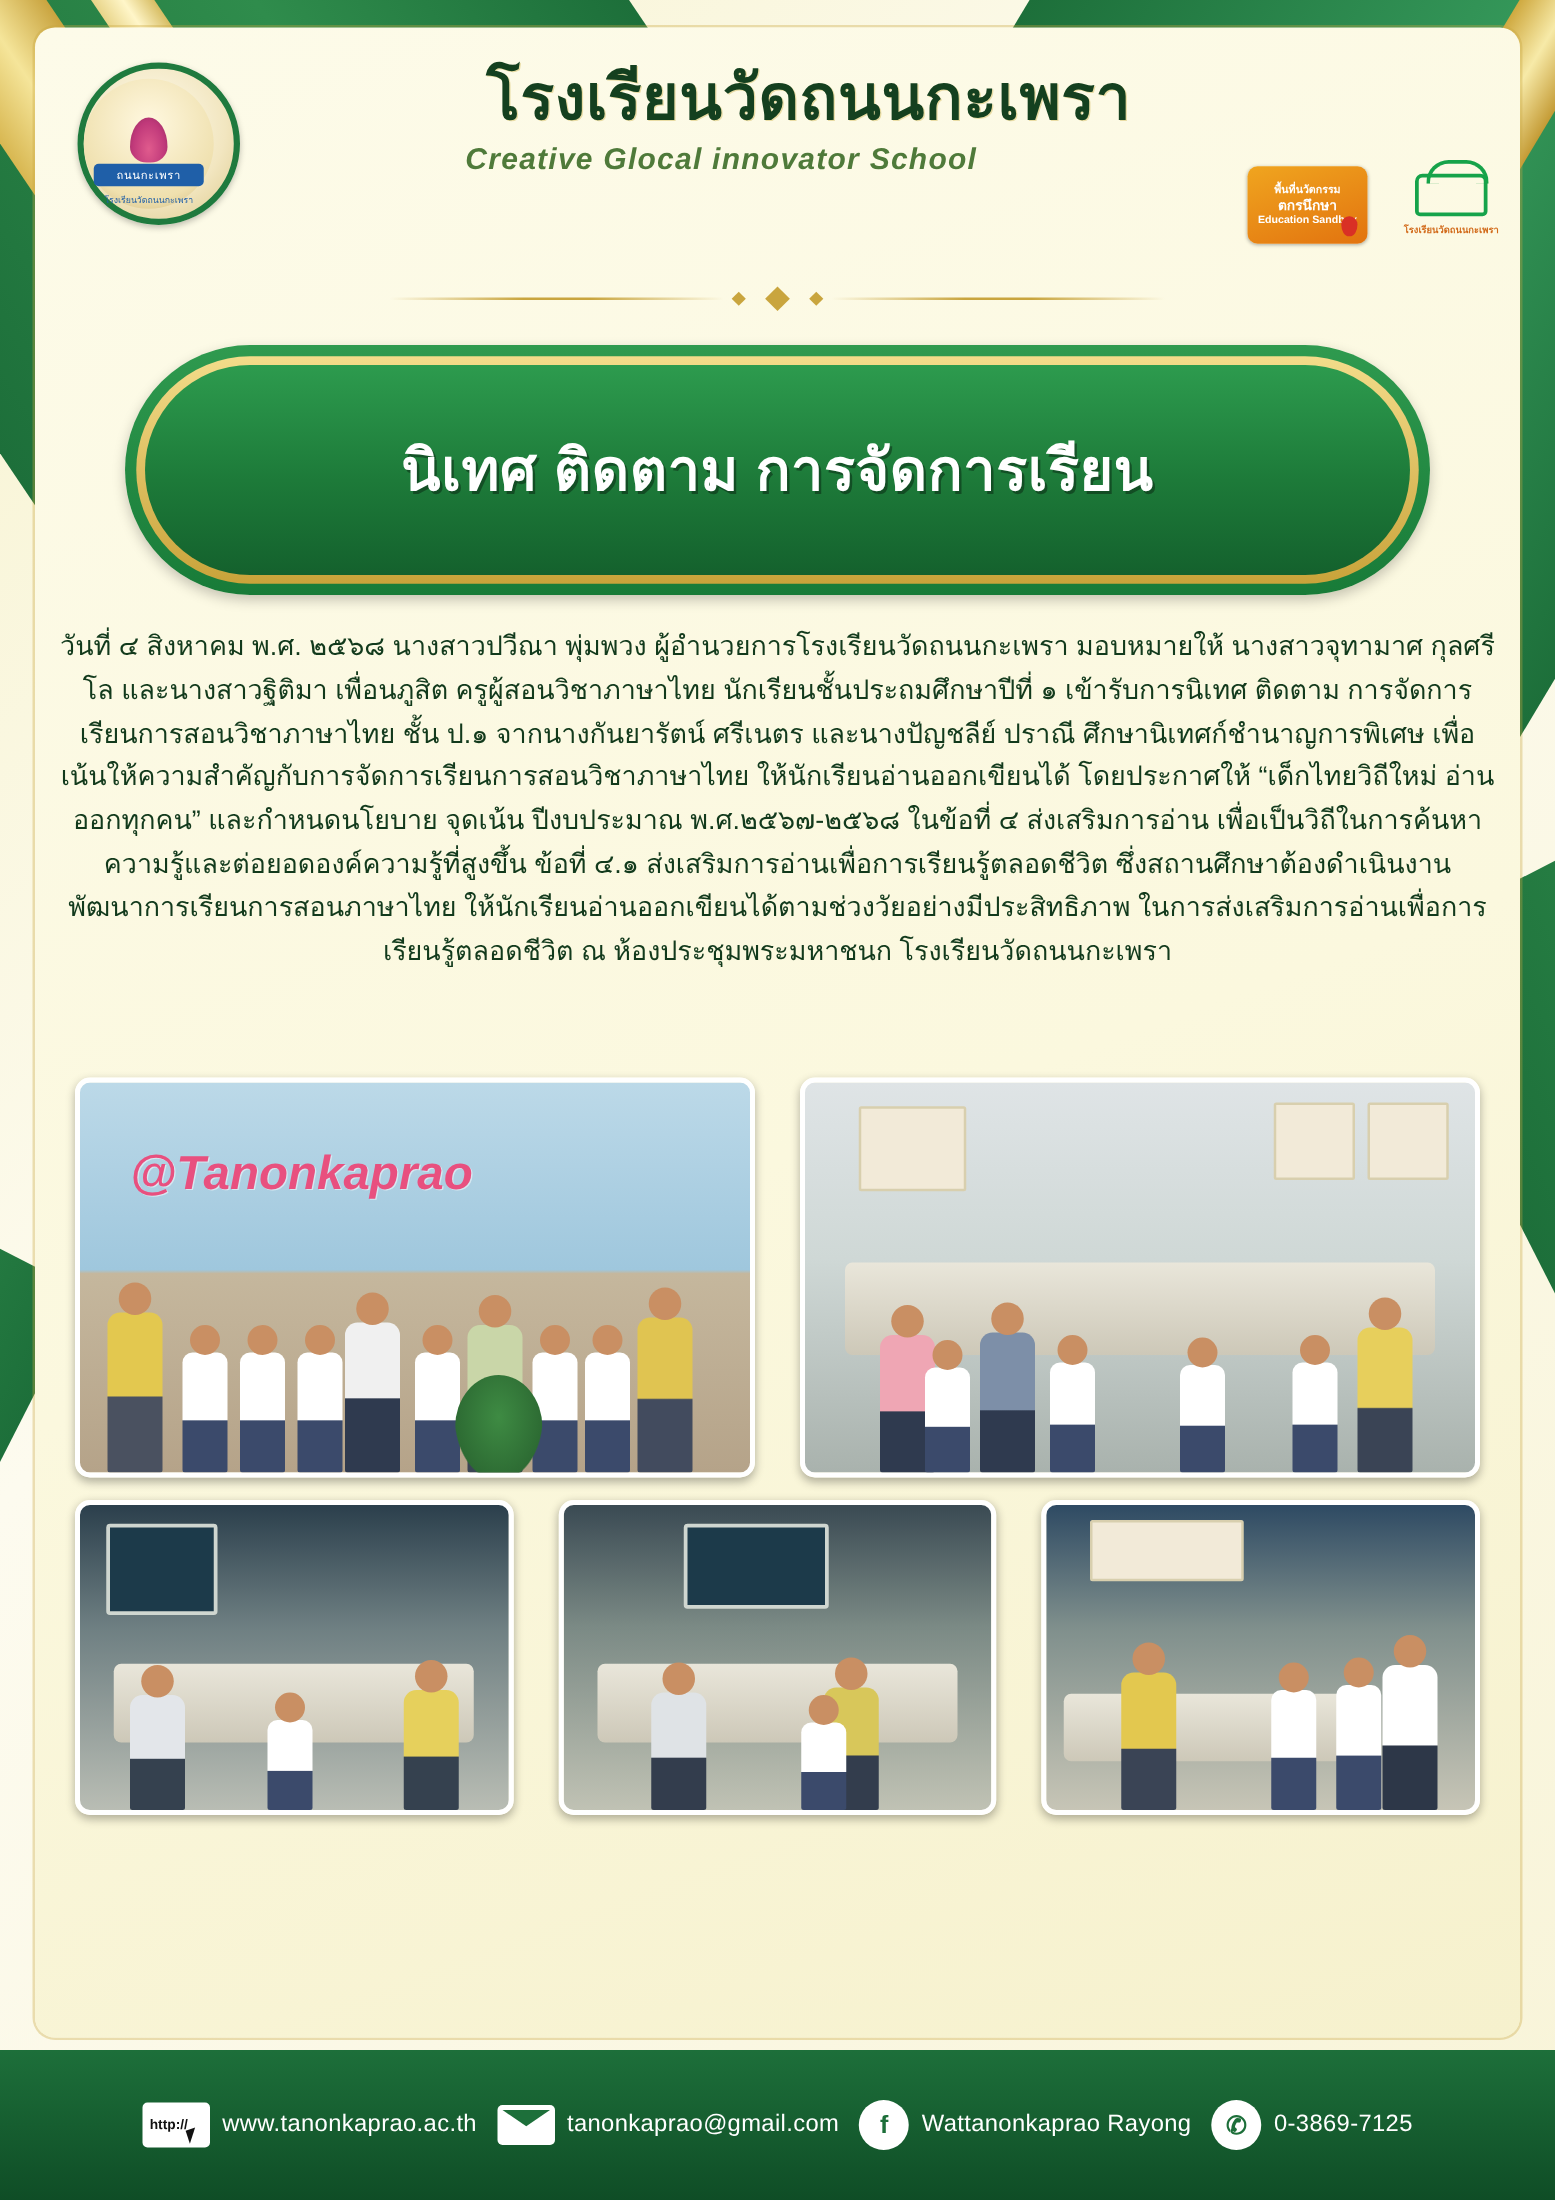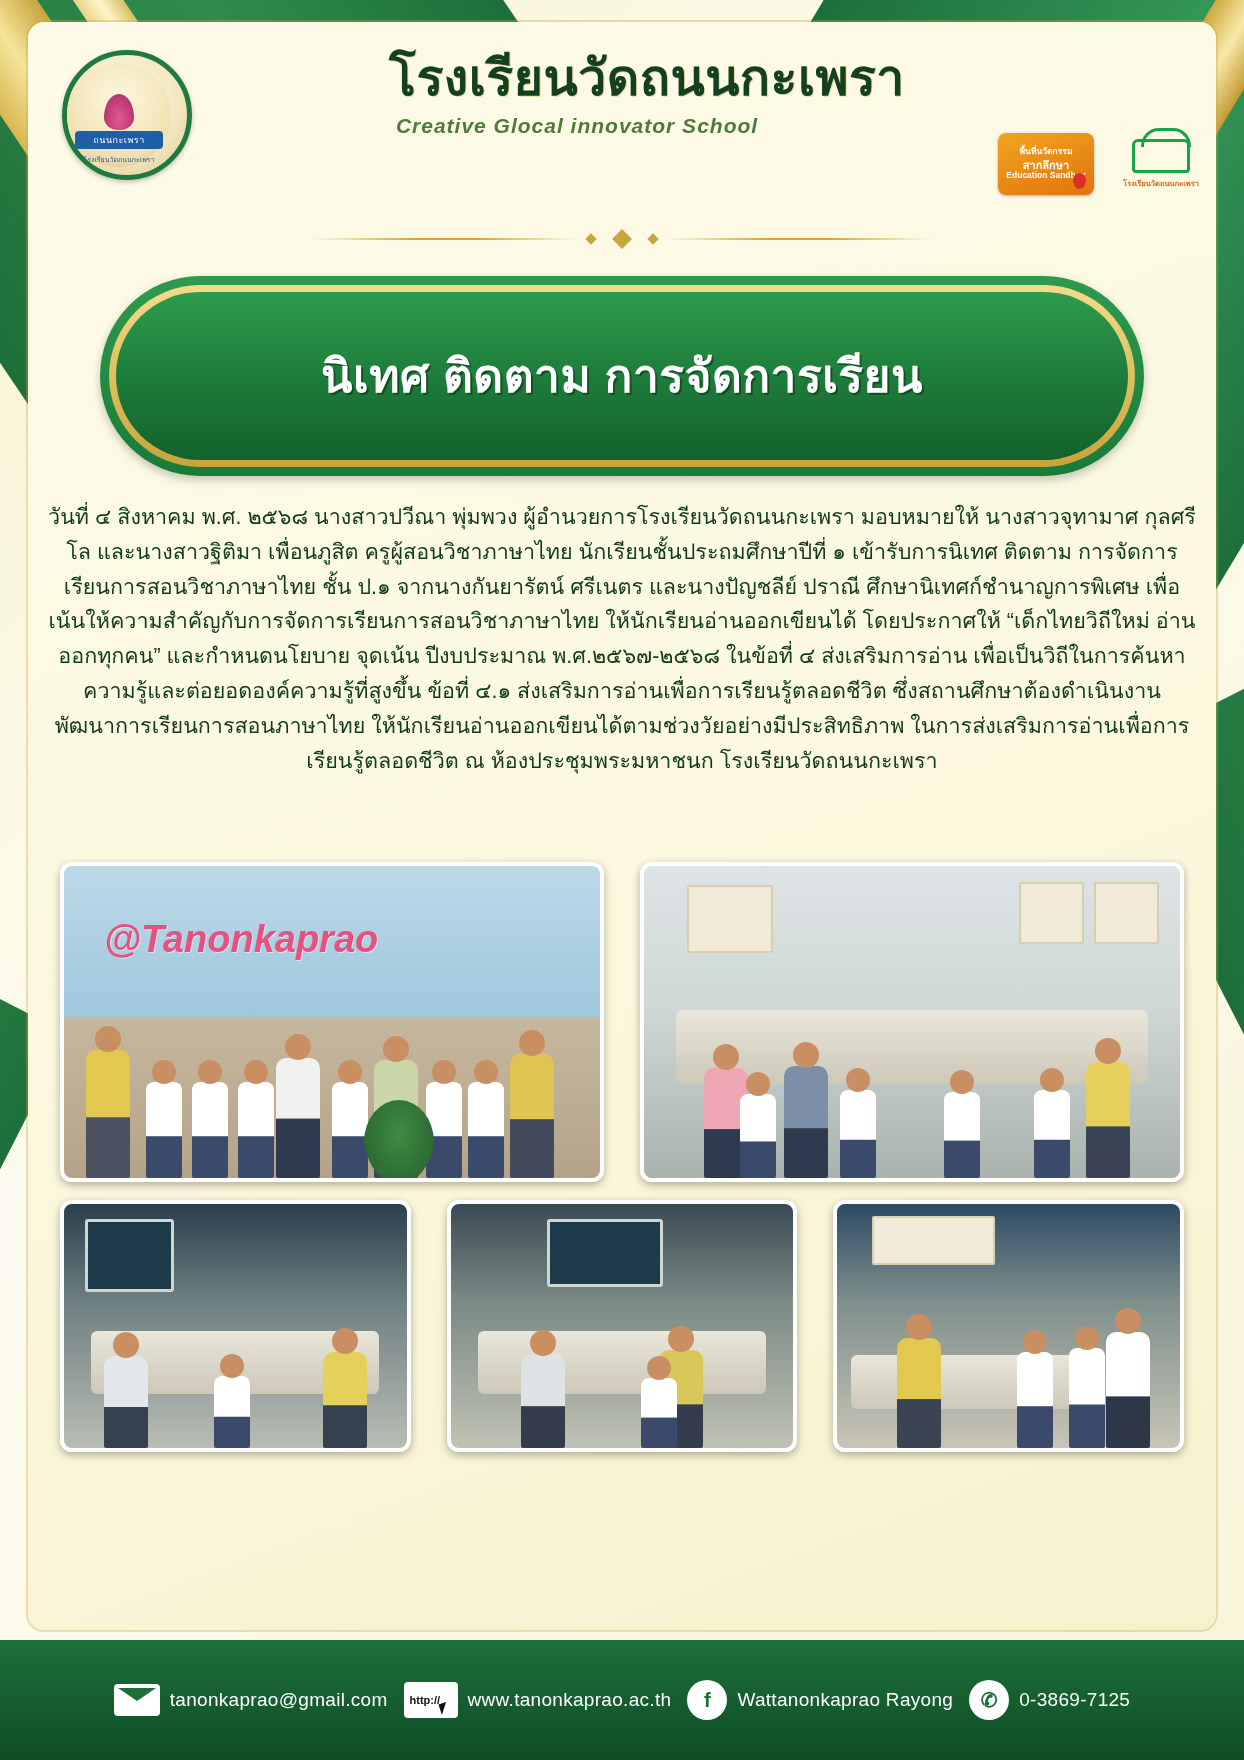--- a/index.html
+++ b/index.html
@@ -114,21 +114,21 @@
     position: absolute; left: 210px; right: 160px; top: 10px;
     text-align: center;
     font-size: 50px; font-weight: bold;
     color: #14401f;
     letter-spacing: 0.5px;
     text-shadow: 1px 1px 0 #e9dca4;
   }
   .tagline-en {
     position: absolute; left: 210px; right: 300px; top: 86px;
     text-align: center;
-    font-size: 21px; font-weight: bold; font-style: italic;
+    font-size: 24px; font-weight: bold; font-style: italic;
     color: #4f7a3a;
     letter-spacing: 1px;
   }
   .tagline-th {
     position: absolute; left: 210px; right: 300px; top: 120px;
     text-align: center;
     font-size: 24px; font-weight: bold;
     color: #1f7a3e;
   }
   .badge-1 {
@@ -350,21 +350,21 @@
           <div class="logo-band">ถนนกะเพรา</div>
           <div class="logo-sub">โรงเรียนวัดถนนกะเพรา</div>
         </div>
       </div>
 
       <div class="school-name">โรงเรียนวัดถนนกะเพรา</div>
       <div class="tagline-en">Creative Glocal innovator School</div>
 
       <div class="badge-1">
         <span class="b-top">พื้นที่นวัตกรรม</span>
-        <span class="b-mid">สากลึกษา</span>
+        <span class="b-mid">ตกรนึกษา</span>
         <span class="b-top">Education Sandbox</span>
         <span class="badge-pin"></span>
       </div>
 
       <div class="badge-2">
         <div class="house"></div>
         <div class="cap">โรงเรียนวัดถนนกะเพรา</div>
       </div>
     </div>
 
@@ -455,33 +455,33 @@
             <div class="kid" style="left:180px;height:96px;"></div>
             <div class="kid" style="left:232px;height:100px;"></div>
             <div class="adult" style="right:30px;height:116px;background:linear-gradient(180deg,#ffffff 0%,#ffffff 55%,#2d3748 56%,#2d3748 100%);"></div>
           </div>
         </div>
       </div>
     </div>
 
     <div class="footer">
       <div class="f-item">
-        <div class="f-icon mail"></div>
-        <span class="f-text">tanonkaprao@gmail.com</span>
-      </div>
-
-      <div class="f-item">
         <div class="f-icon browser">
           <span>http://</span>
           <span class="cursor"></span>
         </div>
         <span class="f-text">www.tanonkaprao.ac.th</span>
       </div>
 
       <div class="f-item">
+        <div class="f-icon mail"></div>
+        <span class="f-text">tanonkaprao@gmail.com</span>
+      </div>
+
+      <div class="f-item">
         <div class="f-icon">f</div>
         <span class="f-text">Wattanonkaprao Rayong</span>
       </div>
 
       <div class="f-item">
         <div class="f-icon">✆</div>
         <span class="f-text">0-3869-7125</span>
       </div>
     </div>
 

